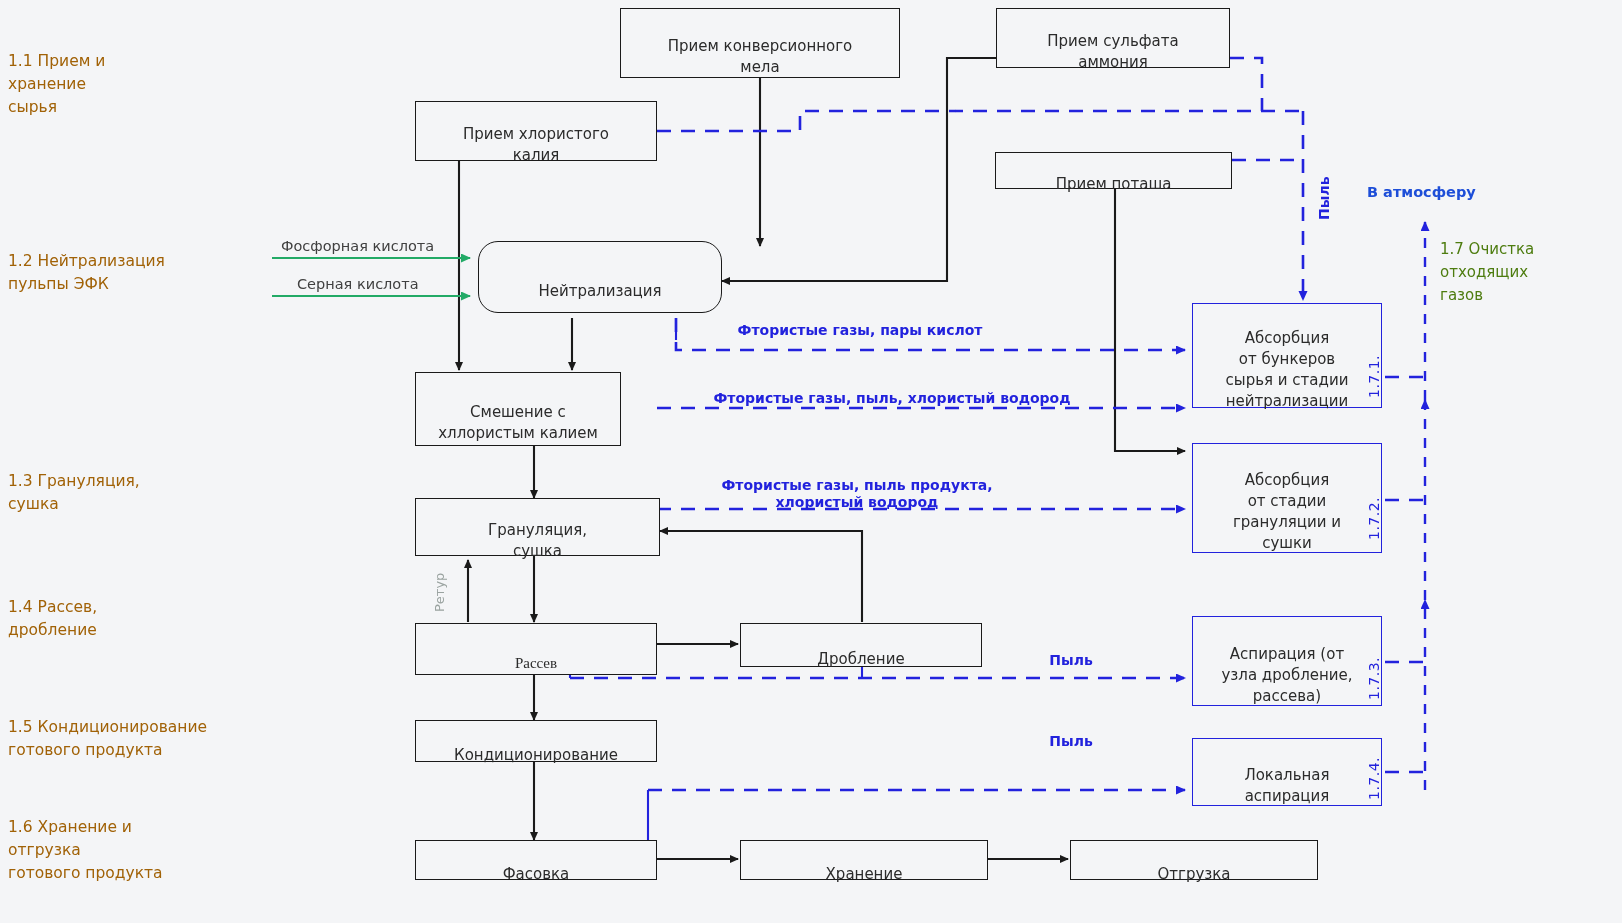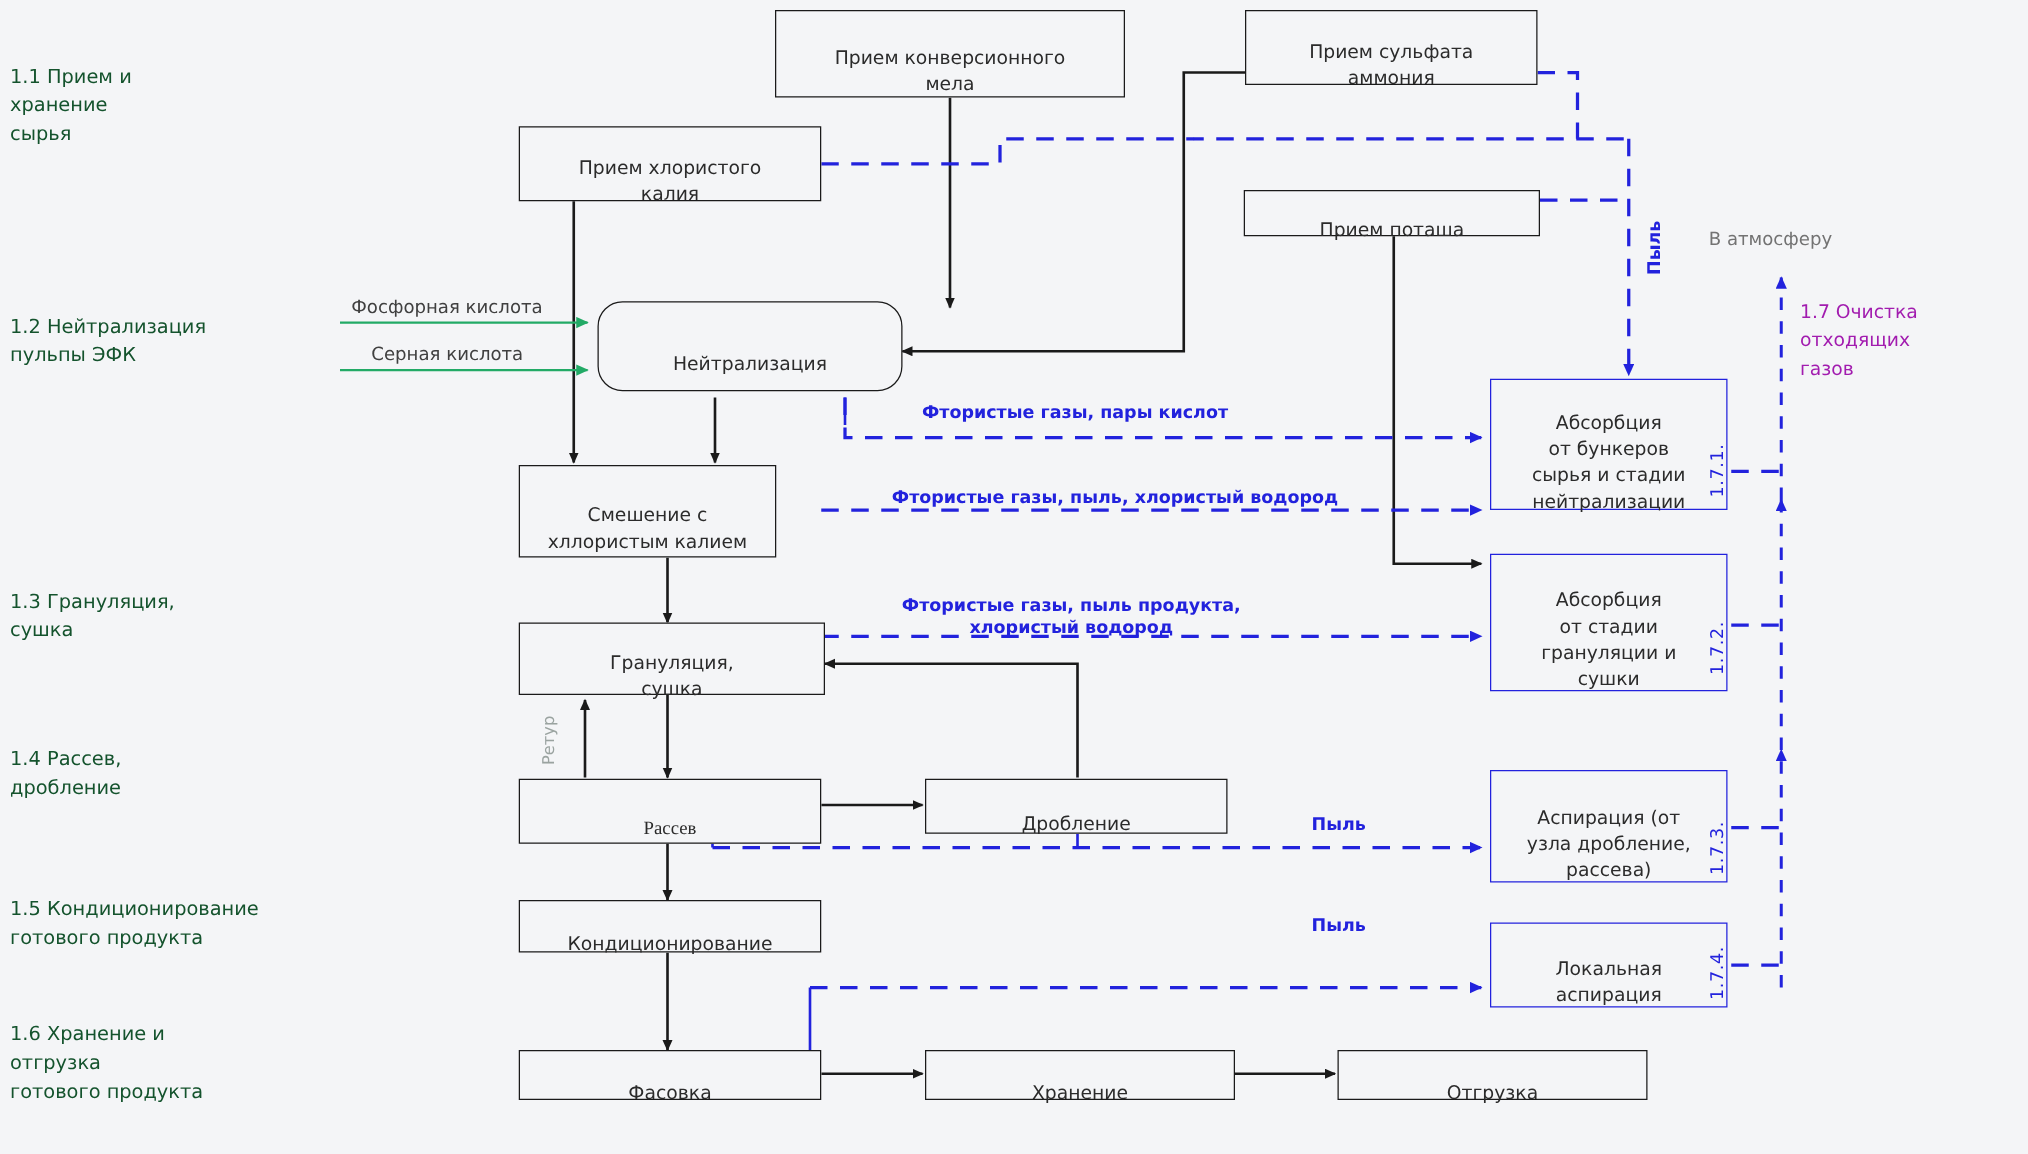--- a/index.html
+++ b/index.html
@@ -1,40 +1,40 @@
 <!DOCTYPE html>
 <html><head>
 <meta charset="utf-8">
 <style>
   html,body{margin:0;padding:0;background:#f4f5f7;}
   body{width:1622px;height:923px;overflow:hidden;
        font-family:"DejaVu Sans","Liberation Sans",sans-serif;}
   #diagram{position:relative;width:1622px;height:923px;background:#f4f5f7;}
   svg.layer{position:absolute;top:0;left:0;width:1622px;height:923px;}
 
-  .stage-label{position:absolute;color:#14532d;font-size:15.5px;line-height:23px;
+  .stage-label{position:absolute;color:#a16207;font-size:15.5px;line-height:23px;
                white-space:pre-line;}
   .node{position:absolute;display:flex;align-items:center;justify-content:center;
         text-align:center;box-sizing:border-box;background:#f4f5f7;
         font-size:15px;line-height:21px;color:#2b2b2b;}
   .node.black{border:1.6px solid #1a1a1a;}
   .node.blue{border:1.8px solid #2222dd;color:#2b2b2b;}
   .node span{display:block;padding:0 6px;white-space:pre-line;margin-top:28px;}
 
   .flow-label{position:absolute;color:#2222dd;font-weight:bold;font-size:14px;
               white-space:pre-line;text-align:center;line-height:17px;}
   .acid-label{position:absolute;color:#404040;font-size:14.5px;white-space:nowrap;}
   .retur-label{position:absolute;color:#9aa3a0;font-size:13px;
                transform:rotate(-90deg);transform-origin:left top;white-space:nowrap;}
   .dust-label{position:absolute;color:#2222dd;font-weight:bold;font-size:14px;
               transform:rotate(-90deg);transform-origin:left top;white-space:nowrap;}
   .tagnum{position:absolute;color:#2222dd;font-size:14px;letter-spacing:0.5px;
           transform:rotate(-90deg);transform-origin:left top;white-space:nowrap;}
-  .atm-label{position:absolute;color:#737373;font-weight:normal;font-size:14.5px;white-space:nowrap;}
-  .clean-label{position:absolute;color:#a21caf;font-size:15px;line-height:23px;
+  .atm-label{position:absolute;color:#1d4ed8;font-weight:bold;font-size:14.5px;white-space:nowrap;}
+  .clean-label{position:absolute;color:#4d7c0f;font-size:15px;line-height:23px;
                white-space:pre-line;}
 </style>
 </head>
 <body>
 
 <div id="diagram">
 
   <svg class="layer" viewBox="0 0 1622 923" xmlns="http://www.w3.org/2000/svg">
     <defs>
       <marker id="ahBlack" markerWidth="10" markerHeight="10" refX="8" refY="4" orient="auto" markerUnits="userSpaceOnUse">

